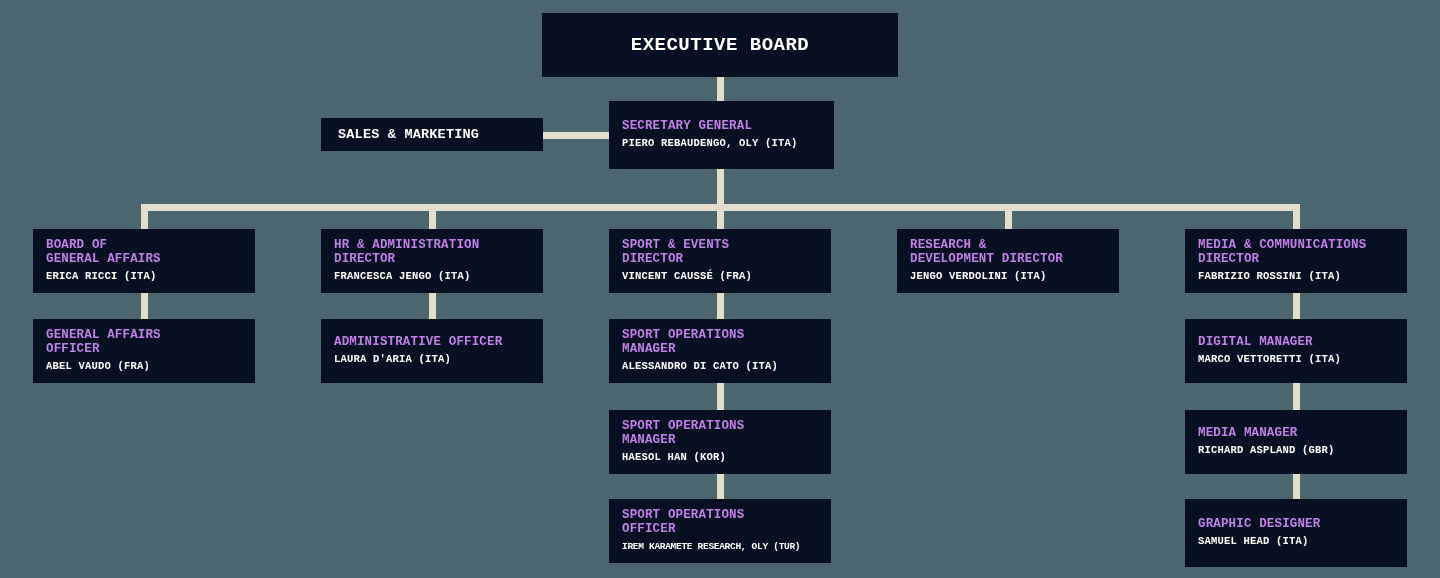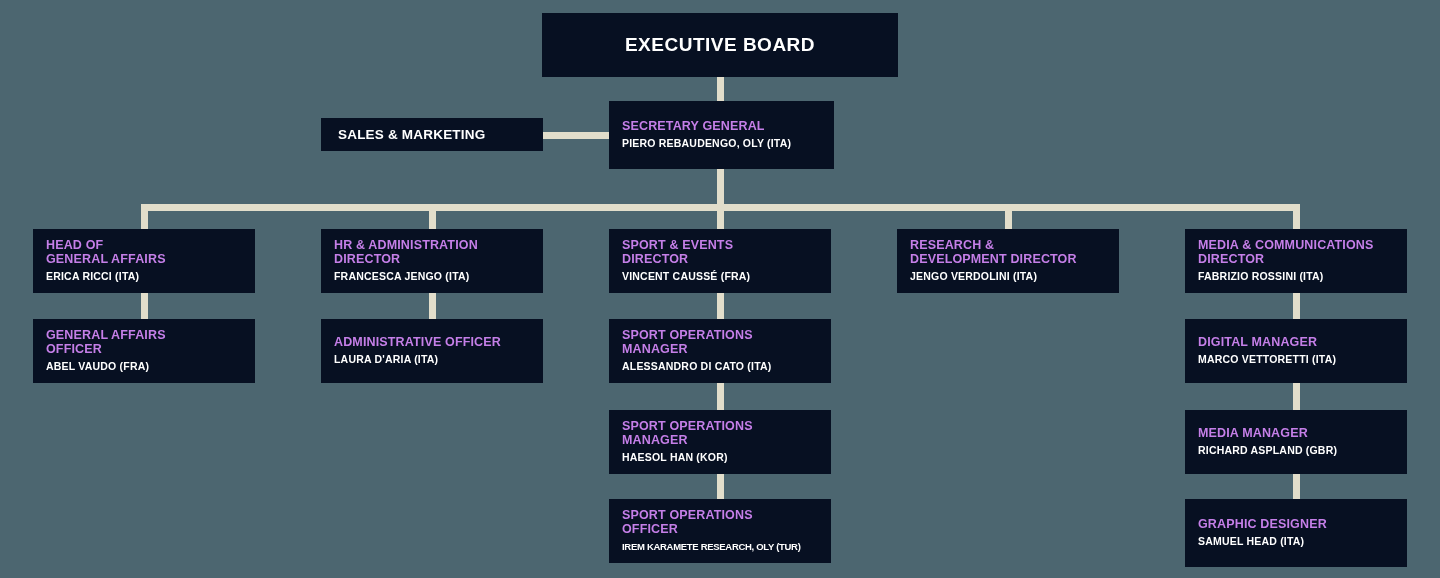--- a/index.html
+++ b/index.html
@@ -5,21 +5,21 @@
   html, body {
     margin: 0;
     padding: 0;
     background: #4C6670;
   }
   .canvas {
     position: relative;
     width: 1440px;
     height: 578px;
     background: #4C6670;
-    font-family: Liberation Sans, sans-serif;
+    font-family: Liberation Mono, monospace;
     overflow: hidden;
   }
   .line {
     position: absolute;
     background: #E2DECB;
   }
   .node {
     position: absolute;
     background: #071022;
     box-sizing: border-box;
@@ -106,21 +106,21 @@
   <div class="node" style="left:609px;top:101px;width:225px;height:68px">
     <div class="role">SECRETARY GENERAL</div>
     <div class="name">PIERO REBAUDENGO, OLY (ITA)</div>
   </div>
 
   <div class="node node--sales" style="left:321px;top:118px;width:222px;height:33px">
     <div class="sales-label">SALES &amp; MARKETING</div>
   </div>
 
   <div class="node" style="left:33px;top:229px;width:222px;height:64px">
-    <div class="role">HEAD OF
+    <div class="role">BOARD OF
 GENERAL AFFAIRS</div>
     <div class="name">ERICA RICCI (ITA)</div>
   </div>
   <div class="node" style="left:33px;top:319px;width:222px;height:64px">
     <div class="role">GENERAL AFFAIRS
 OFFICER</div>
     <div class="name">ABEL VAUDO (FRA)</div>
   </div>
 
   <div class="node" style="left:321px;top:229px;width:222px;height:64px">

